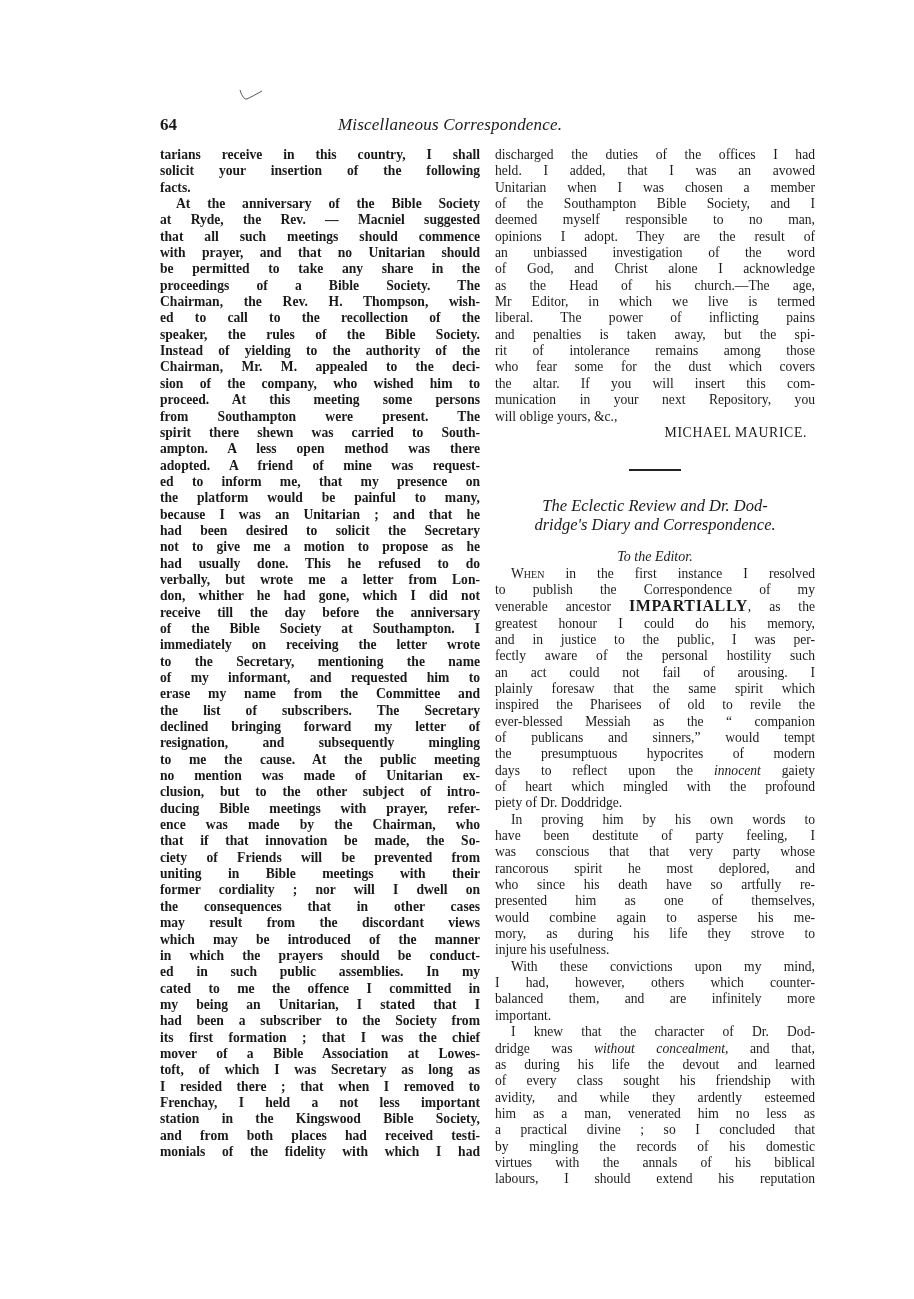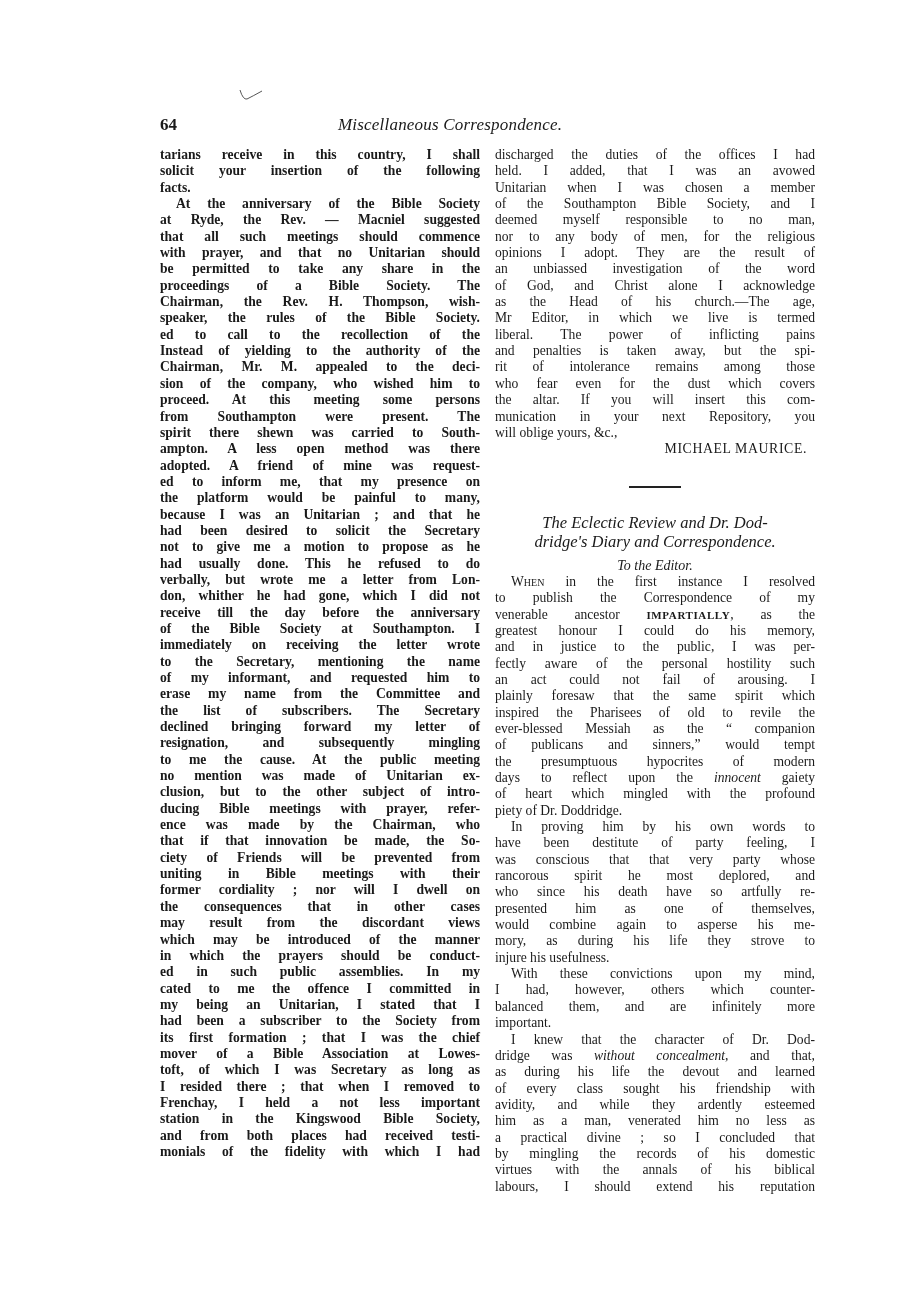--- a/index.html
+++ b/index.html
@@ -11,23 +11,23 @@
   .running-title { position: absolute; left: 178px; top: 0; font-size: 17px; font-style: italic; letter-spacing: 0.2px; }
   .col { position: absolute; top: 147px; width: 320px; font-size: 13.6px; line-height: 16.35px; text-align: justify; }
   .col-left { left: 160px; font-weight: bold; }
   .col-right { left: 495px; }
   .line { display: block; white-space: nowrap; text-align-last: justify; text-align: justify; }
   .line.last { text-align-last: left; }
   .indent { padding-left: 16px; }
   .signature { display: block; text-align: right; padding-right: 8px; letter-spacing: 0.6px; font-size: 13.8px; }
   .rule { width: 52px; height: 2px; background: #222; margin: 28px auto 25px auto; }
   .article-title { display: block; font-style: italic; font-size: 16.5px; line-height: 19px; text-align: center; }
-  .salutation-to { display: block; text-align: center; font-style: italic; margin-top: 7px; font-size: 14px; }
+  .salutation-to { display: block; text-align: center; font-style: italic; margin-top: 15px; font-size: 14px; }
   .sc { font-variant: small-caps; }
-  .caps-small { font-size: 11px; letter-spacing: 0.6px; font-weight: bold; }
+  .caps-small { font-size: 16px; letter-spacing: 0.6px; font-weight: bold; }
   em { font-style: italic; }
 </style>
 </head>
 <body>
 
 <svg class="tick-mark" viewBox="0 0 26 14">
   <path d="M2 2 Q5 12 9 11 Q15 8 24 3" fill="none" stroke="#555" stroke-width="1"></path>
 </svg>
 
 <div class="header">
@@ -39,22 +39,22 @@
     <span class="line">tarians receive in this country, I shall</span>
     <span class="line">solicit your insertion of the following</span>
     <span class="line last">facts.</span>
     <span class="line indent">At the anniversary of the Bible Society</span>
     <span class="line">at Ryde, the Rev. — Macniel suggested</span>
     <span class="line">that all such meetings should commence</span>
     <span class="line">with prayer, and that no Unitarian should</span>
     <span class="line">be permitted to take any share in the</span>
     <span class="line">proceedings of a Bible Society. The</span>
     <span class="line">Chairman, the Rev. H. Thompson, wish-</span>
+    <span class="line">ed to call to the recollection of the</span>
     <span class="line">speaker, the rules of the Bible Society.</span>
-    <span class="line">ed to call to the recollection of the</span>
     <span class="line">Instead of yielding to the authority of the</span>
     <span class="line">Chairman, Mr. M. appealed to the deci-</span>
     <span class="line">sion of the company, who wished him to</span>
     <span class="line">proceed. At this meeting some persons</span>
     <span class="line">from Southampton were present. The</span>
     <span class="line">spirit there shewn was carried to South-</span>
     <span class="line">ampton. A less open method was there</span>
     <span class="line">adopted. A friend of mine was request-</span>
     <span class="line">ed to inform me, that my presence on</span>
     <span class="line">the platform would be painful to many,</span>
@@ -100,30 +100,29 @@
     <span class="line">monials of the fidelity with which I had</span>
   </div>
 
 <div class="col col-right">
   <div id="right-letter">
       <span class="line">discharged the duties of the offices I had</span>
       <span class="line">held. I added, that I was an avowed</span>
       <span class="line">Unitarian when I was chosen a member</span>
       <span class="line">of the Southampton Bible Society, and I</span>
       <span class="line">deemed myself responsible to no man,</span>
-      <span class="line">nor to any body of men, for the religious</span>
       <span class="line">opinions I adopt. They are the result of</span>
       <span class="line">an unbiassed investigation of the word</span>
       <span class="line">of God, and Christ alone I acknowledge</span>
       <span class="line">as the Head of his church.—The age,</span>
       <span class="line">Mr Editor, in which we live is termed</span>
       <span class="line">liberal. The power of inflicting pains</span>
       <span class="line">and penalties is taken away, but the spi-</span>
       <span class="line">rit of intolerance remains among those</span>
-      <span class="line">who fear even for the dust which covers</span>
+      <span class="line">who fear some for the dust which covers</span>
       <span class="line">the altar. If you will insert this com-</span>
       <span class="line">munication in your next Repository, you</span>
       <span class="line last">will oblige yours, &amp;c.,</span>
     </div>
   <span class="signature">MICHAEL MAURICE.</span>
   <div class="rule"></div>
   <span class="article-title">The Eclectic Review and Dr. Dod-</span>
   <span class="article-title">dridge's Diary and Correspondence.</span>
   <span class="salutation-to">To the Editor.</span>
   <span class="line indent"><span class="sc" style="font-weight:normal">When</span><span> in the first instance I resolved</span></span>

